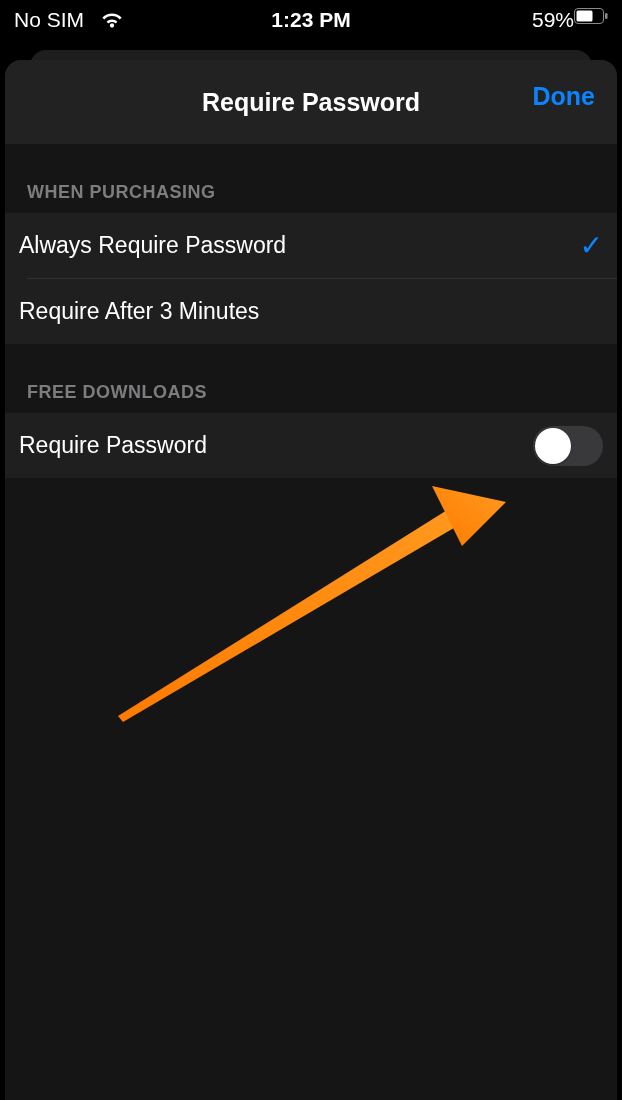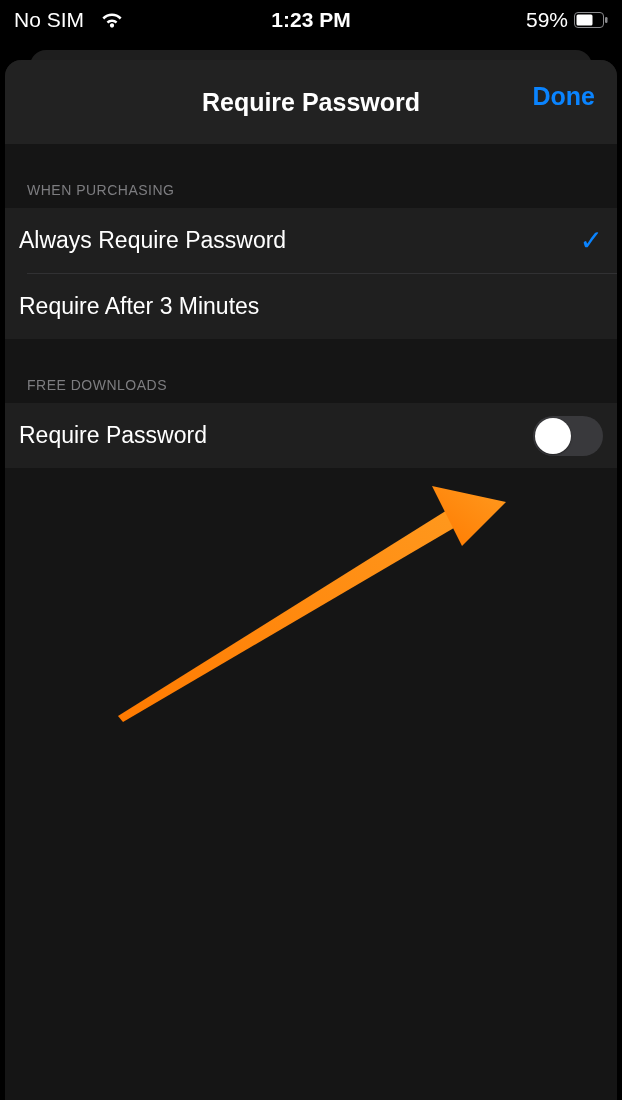--- a/index.html
+++ b/index.html
@@ -2,33 +2,33 @@
 <html><head>
 <meta charset="utf-8">
 <style>
   * { margin:0; padding:0; box-sizing:border-box; -webkit-font-smoothing:antialiased; }
   html,body { width:622px; height:1100px; background:#000; font-family:-apple-system, "Helvetica Neue", Helvetica, Arial, sans-serif; color:#fff; overflow:hidden; }
   .device { position:relative; width:622px; height:1100px; background:#000; }
 
   
   .status-bar { position:relative; height:40px; display:flex; align-items:center; justify-content:space-between; padding:0 14px; font-size:21px; font-weight:500; color:#fff; }
   .status-left { display:flex; align-items:center; gap:16px; }
-  .status-right { display:flex; align-items:center; gap:6px; }
+  .status-right { display:flex; gap:0; }
   .wifi-icon svg, .battery-icon svg { display:block; }
   .status-time { position:absolute; left:0; right:0; text-align:center; font-size:21px; font-weight:600; pointer-events:none; }
 
   
   .sheet { position:absolute; left:5px; right:5px; top:60px; bottom:0; background:#151515; border-radius:16px 16px 0 0; overflow:hidden; }
   .sheet-under { position:absolute; left:30px; right:30px; top:50px; height:40px; background:#1e1e1e; border-radius:16px 16px 0 0; }
 
   .nav { height:84px; background:#222222; display:flex; align-items:center; justify-content:center; position:relative; }
   .nav-title { font-size:25px; font-weight:600; color:#fff; }
   .nav-done { position:absolute; right:22px; top:0; bottom:12px; display:flex; align-items:center; font-size:25px; font-weight:600; color:#0a84ff; }
 
-  .section-header { font-size:14px; font-weight:400; color:#7d7d80; letter-spacing:0.5px; padding:38px 22px 10px 22px; text-transform:uppercase; }
+  .section-header { font-size:18px; font-weight:700; color:#7d7d80; letter-spacing:0.5px; padding:38px 22px 10px 22px; text-transform:uppercase; }
 
   .row-group { background:#1f1f1f; }
   .row { height:65px; display:flex; align-items:center; justify-content:space-between; padding:0 14px; font-size:23px; font-weight:400; color:#fff; }
   .divider { height:1px; background:#313133; margin-left:22px; }
 
   .check { color:#0a84ff; font-size:28px; font-weight:500; }
 
   
   .switch { width:70px; height:40px; border-radius:20px; background:#39393c; position:relative; }
   .switch .knob { position:absolute; width:36px; height:36px; border-radius:50%; background:#fff; top:2px; left:2px; box-shadow:0 1px 2px rgba(0,0,0,.4); }

